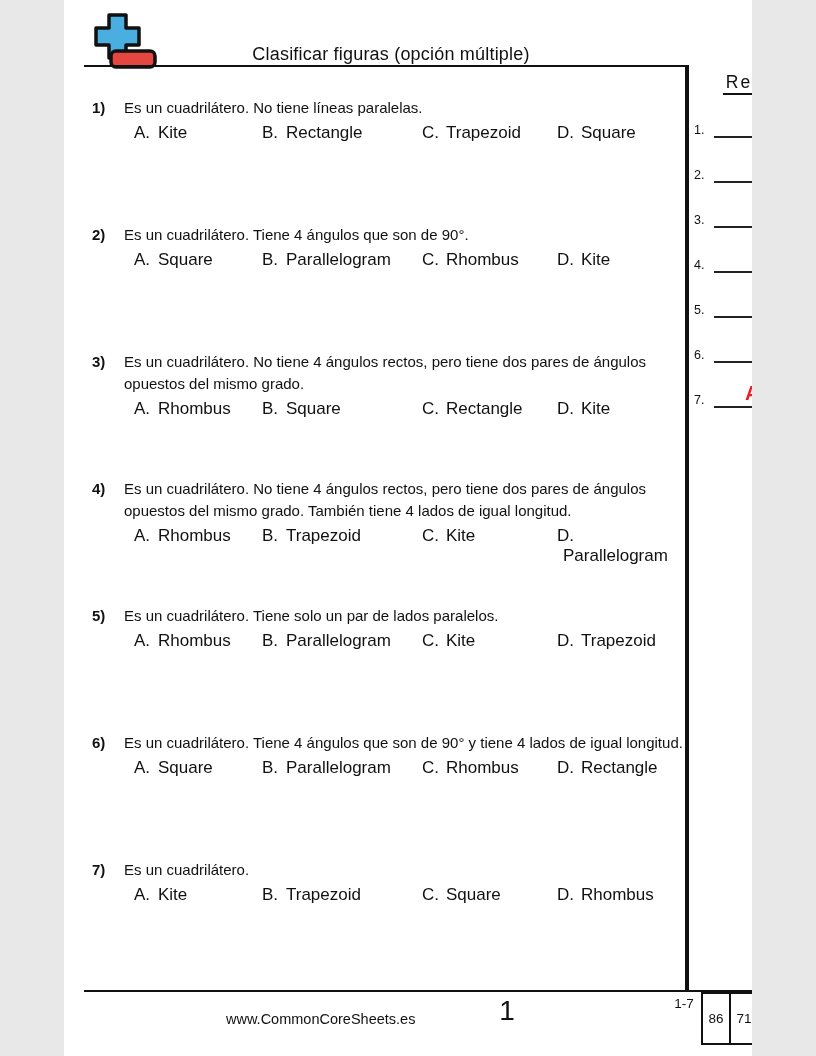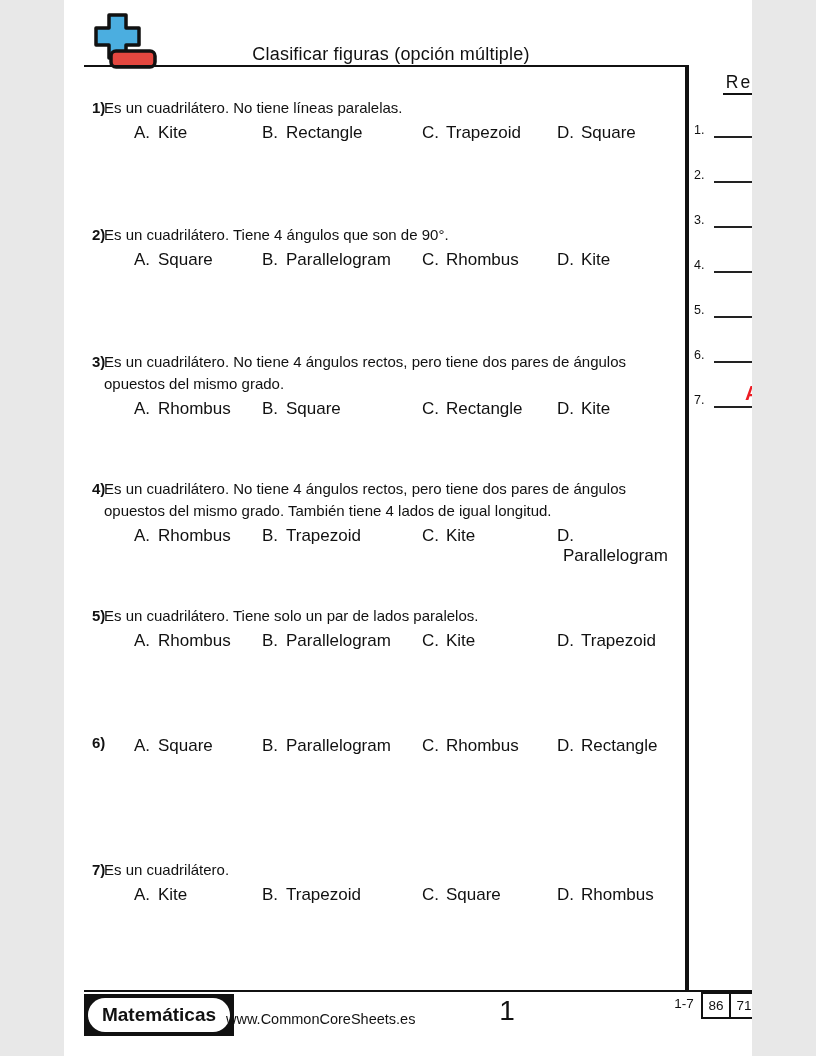--- a/index.html
+++ b/index.html
@@ -15,21 +15,21 @@
   .name-value{color:#ed1c24;font-weight:bold;margin-left:6px;letter-spacing:.3px;}
   .header-rule{position:absolute;left:20px;top:65px;width:602px;height:2px;background:#111;}
   .instruction{position:absolute;left:20px;top:71px;font-size:14.5px;font-weight:bold;}
   
   .col-divider{position:absolute;left:621px;top:65px;height:925px;width:4px;
     border-left:2px solid #111;border-right:2px solid #111;box-sizing:border-box;}
   
   .question{position:absolute;left:28px;width:586px;}
   .q1{top:97px}.q2{top:224px}.q3{top:351px}.q4{top:478px}.q5{top:605px}.q6{top:732px}.q7{top:859px}
   .q-num{position:absolute;left:0;top:0;font-size:15px;font-weight:bold;line-height:22px;}
-  .q-text{margin-left:12px;width:560px;font-size:15px;line-height:22px;}
+  .q-text{margin-left:32px;width:560px;font-size:15px;line-height:22px;}
   .q-options{margin-left:42px;margin-top:4px;display:grid;
     grid-template-columns:128px 160px 135px 1fr;font-size:17px;line-height:20px;}
   .opt-letter{display:inline-block;min-width:18px;}
   .opt-label{margin-left:6px;}
   
   .answers-title{position:absolute;left:640px;top:72px;width:156px;text-align:center;}
   .answers-title span{font-size:17.5px;font-weight:normal;letter-spacing:2px;
     border-bottom:2px solid #111;padding:0 3px 1px 3px;}
   .answer-row{position:absolute;left:628px;width:168px;height:28px;}
   .a1{top:110px}.a2{top:155px}.a3{top:200px}.a4{top:245px}.a5{top:290px}.a6{top:335px}.a7{top:380px}
@@ -40,21 +40,21 @@
   
   .footer-rule{position:absolute;left:20px;top:990px;width:796px;height:2px;background:#111;}
   .brand-box{position:absolute;left:20px;top:994px;width:150px;height:42px;background:#111;}
   .brand-pill{position:absolute;left:4px;top:4px;right:4px;bottom:4px;background:#fff;
     border-radius:17px;display:flex;align-items:center;justify-content:center;
     font-size:19px;font-weight:bold;color:#111;}
   .website{position:absolute;left:162px;top:1011px;font-size:14.5px;}
   .page-number{position:absolute;left:408px;top:995px;width:70px;text-align:center;font-size:28px;}
   .score-range{position:absolute;left:605px;top:996px;width:30px;text-align:center;font-size:13.5px;}
   .score-table{position:absolute;left:637px;top:992px;display:flex;border:2px solid #111;}
-  .score-cell{min-width:20px;padding:3px 3px;text-align:center;font-size:13.5px;
+  .score-cell{min-width:20px;padding:16px 3px;text-align:center;font-size:13.5px;
     border-left:2px solid #111;background:#fff;line-height:17px;}
   .score-cell:first-child{border-left:none;}
   .score-cell.hl{background:#cbdcf2;}
 </style>
 </head>
 <body>
 
 <div class="page">
 
   <div class="logo">
@@ -118,20 +118,21 @@
     <div class="q-options">
       <span class="opt"><span class="opt-letter">A.</span><span class="opt-label">Rhombus</span></span>
       <span class="opt"><span class="opt-letter">B.</span><span class="opt-label">Parallelogram</span></span>
       <span class="opt"><span class="opt-letter">C.</span><span class="opt-label">Kite</span></span>
       <span class="opt"><span class="opt-letter">D.</span><span class="opt-label">Trapezoid</span></span>
     </div>
   </div>
 
   <div class="question q6">
     <span class="q-num">6)</span>
+    <div class="q-text">Es un cuadrilátero. Tiene 4 ángulos que son de 90° y tiene 4 lados de igual longitud.</div>
     <div class="q-options">
       <span class="opt"><span class="opt-letter">A.</span><span class="opt-label">Square</span></span>
       <span class="opt"><span class="opt-letter">B.</span><span class="opt-label">Parallelogram</span></span>
       <span class="opt"><span class="opt-letter">C.</span><span class="opt-label">Rhombus</span></span>
       <span class="opt"><span class="opt-letter">D.</span><span class="opt-label">Rectangle</span></span>
     </div>
   </div>
 
   <div class="question q7">
     <span class="q-num">7)</span>
@@ -171,23 +172,20 @@
   <div class="answer-row a6">
     <span class="ans-num">6.</span>
     <span class="ans-line">A</span>
   </div>
   <div class="answer-row a7">
     <span class="ans-num">7.</span>
     <span class="ans-line">A,B,C,D</span>
   </div>
 
   <div class="footer-rule"></div>
-  <div class="brand-box">
-    <div class="brand-pill">Matemáticas</div>
-  </div>
   <div class="website">www.CommonCoreSheets.es</div>
   <div class="page-number">1</div>
   <div class="score-range">1-7</div>
   <div class="score-table">
     <span class="score-cell">86</span>
     <span class="score-cell">71</span>
     <span class="score-cell">57</span>
     <span class="score-cell">43</span>
     <span class="score-cell">29</span>
     <span class="score-cell hl">14</span>

